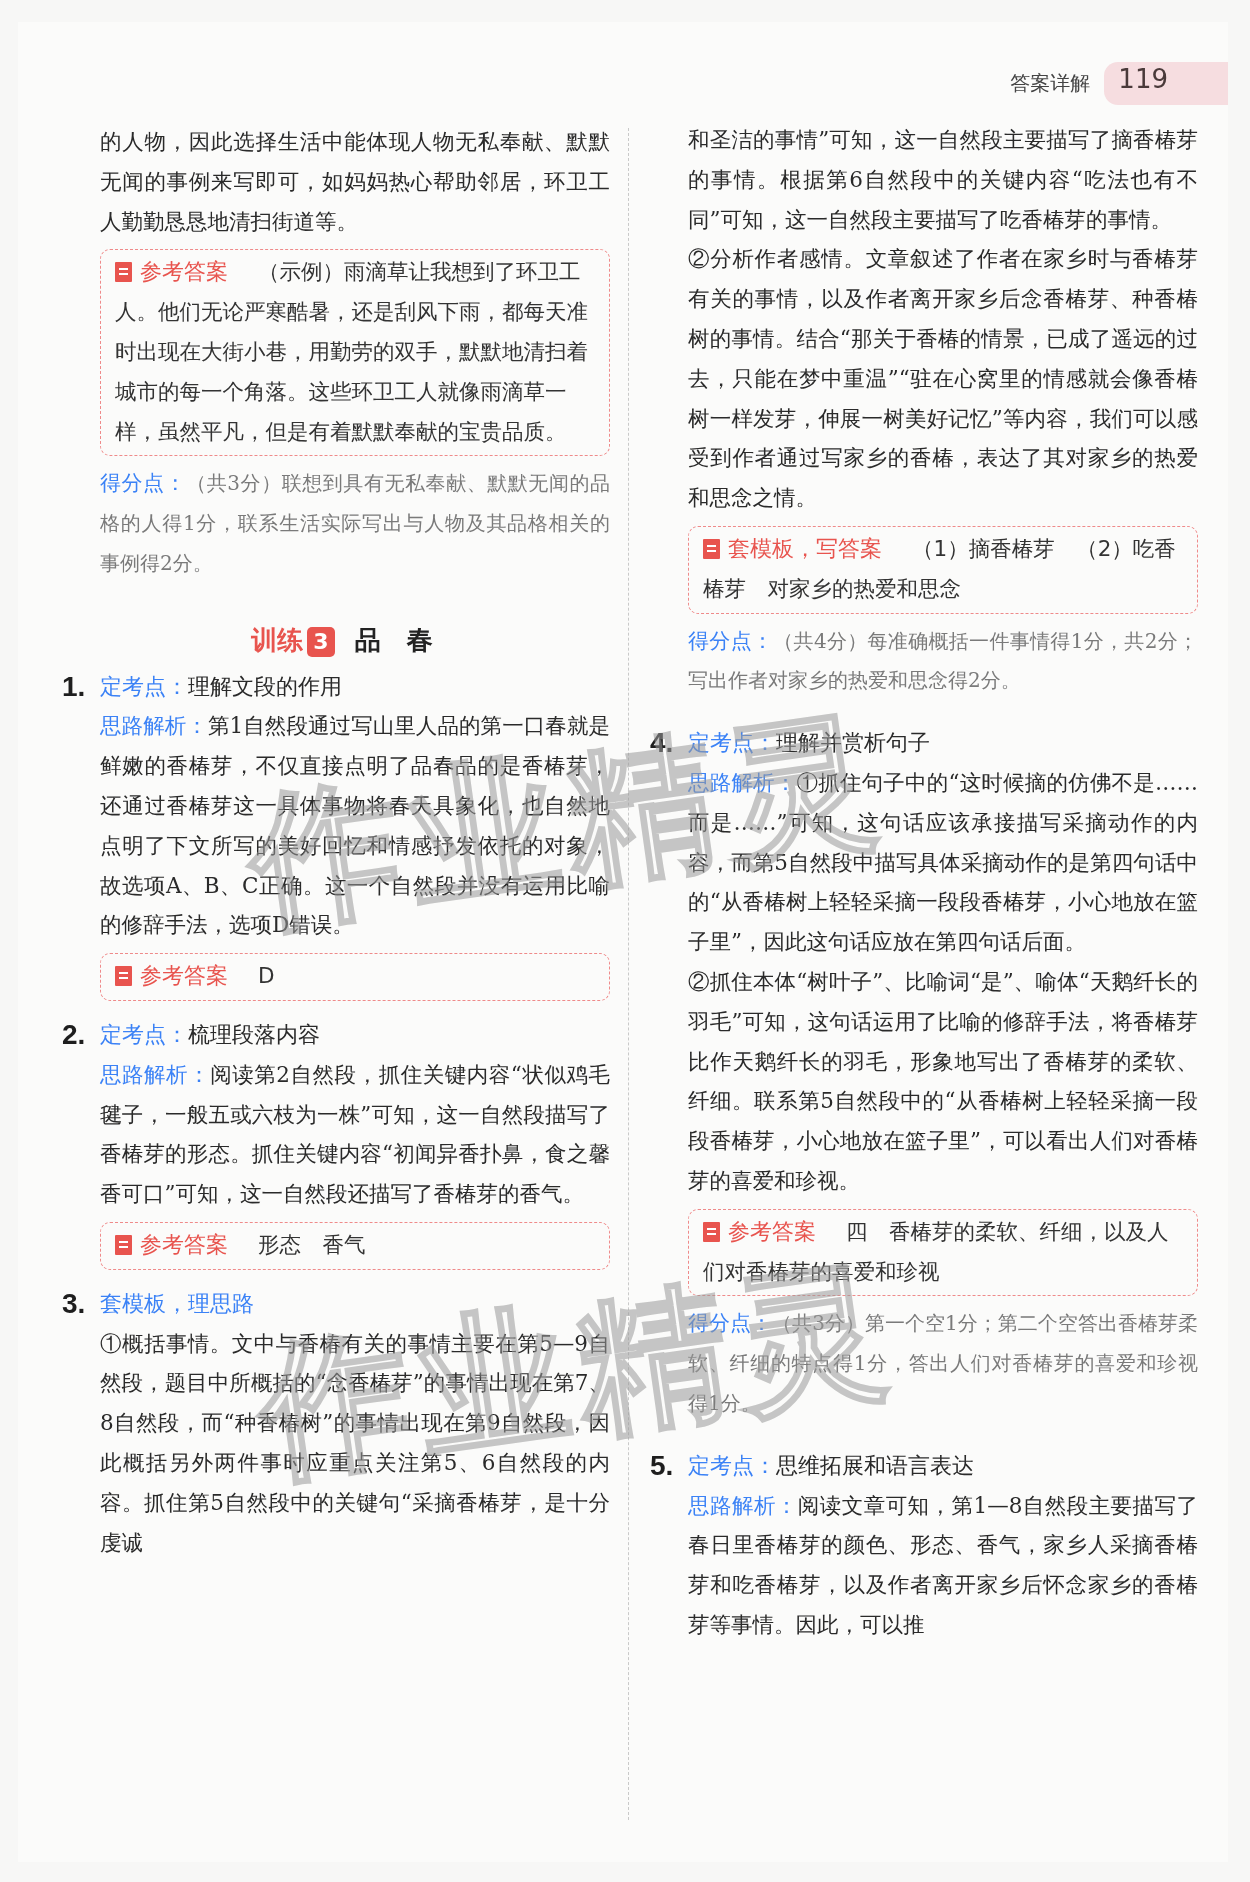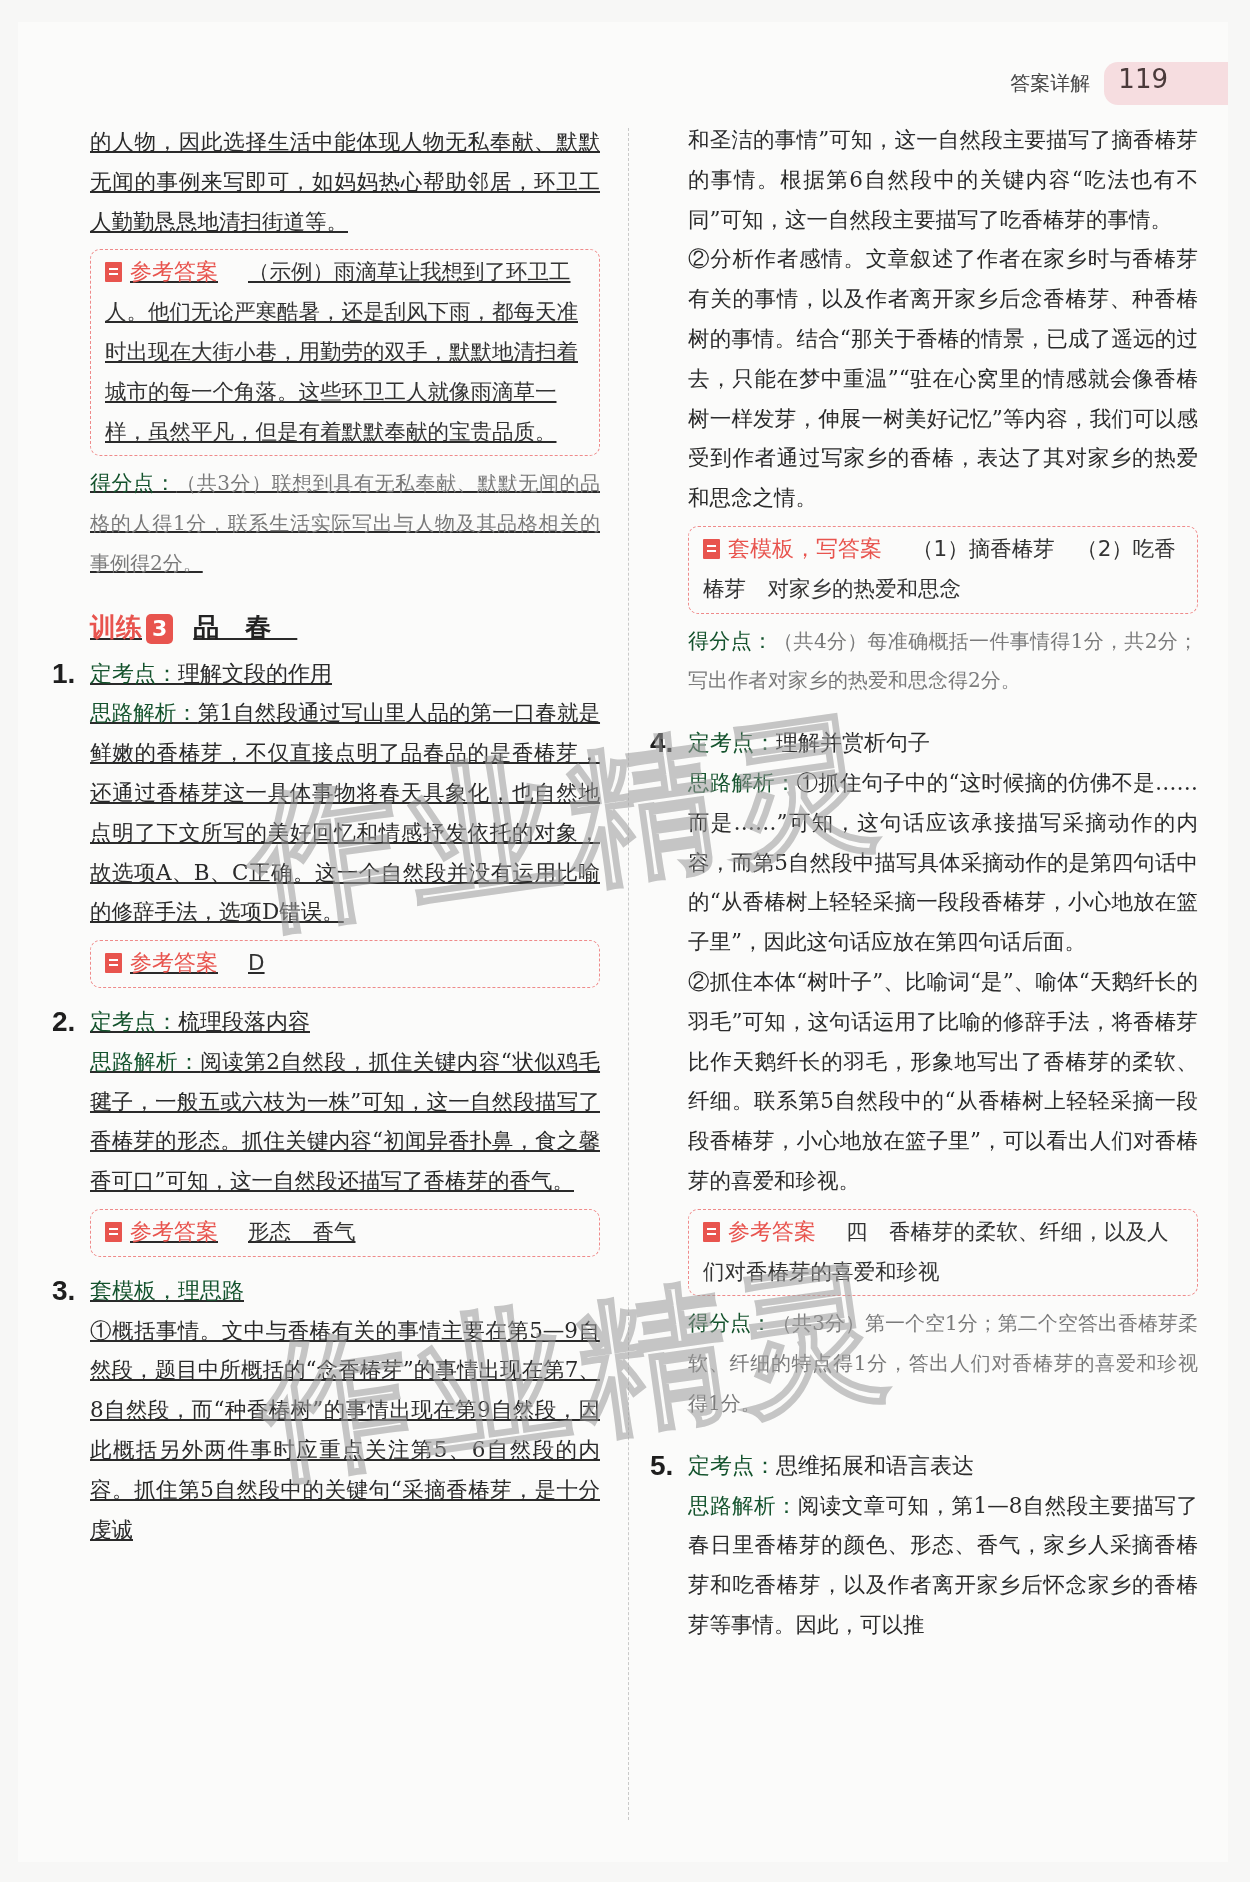--- a/index.html
+++ b/index.html
@@ -12,28 +12,28 @@
     position: absolute; left: 18px; top: 22px; width: 1210px; height: 1840px;
     background: #fbfbfa;
   }
   .header { position: absolute; right: 22px; top: 40px; display: flex; align-items: center; }
   .header .title { font-family: "DejaVu Sans", sans-serif; font-size: 20px; color: #444; margin-right: 14px; }
   .header .pill {
     background: #f6dde0; border-radius: 14px 0 0 14px; padding: 2px 60px 11px 14px;
     font-family: "DejaVu Sans", sans-serif; font-size: 26px; color: #4a3a3a; margin-right: -22px;
   }
   .col { position: absolute; top: 100px; width: 510px; font-size: 21.5px; line-height: 39.8px; }
-  .col.left { left: 72px; text-decoration: underline; }
+  .col.left { left: 82px; }
   .col.right { left: 670px; top: 98px; }
   .divider {
     position: absolute; left: 610px; top: 106px; width: 0; height: 1692px;
     border-left: 1.5px dashed #c9c9c9;
   }
   p { margin: 0; text-align: justify; }
-  .red { color: #14532d; font-family: "DejaVu Sans", sans-serif; }
+  .red { color: #3b82f6; font-family: "DejaVu Sans", sans-serif; }
   .sans { font-family: "DejaVu Sans", sans-serif; }
   .box {
     border: 1.8px dashed #ef8a8a; border-radius: 10px; padding: 2px 16px 4px 14px; margin: 8px 0 8px 0;
     font-family: "DejaVu Sans", sans-serif; color: #333;
   }
   .box .label { color: #e8544e; font-size: 22px; margin-right: 30px; }
   .ico {
     display: inline-block; width: 17px; height: 20px; background: #e8544e; vertical-align: -3px;
     margin-right: 8px; position: relative; border-radius: 1px;
   }
@@ -41,21 +41,21 @@
   .ico::after { content: ""; position: absolute; left: 4px; top: 11px; width: 9px; height: 2px; background: #fff; }
   .score { color: #7a7a7a; font-size: 20px; }
   .score .red { font-size: 21px; }
   .q { position: relative; }
   .qnum {
     position: absolute; left: -38px; font-family: "Liberation Sans", sans-serif; font-weight: bold;
     font-size: 28px; color: #1e1e1e;
   }
   .kp { font-size: 22px; }
   .section-title {
-    text-align: left; font-family: "DejaVu Sans", sans-serif; margin: 24px 0 6px 0; font-size: 26px;
+    text-align: center; font-family: "DejaVu Sans", sans-serif; margin: 37px 0 6px 0; font-size: 26px;
   }
   .section-title .lbl { color: #e8544e; font-weight: bold; }
   .section-title .badge {
     display: inline-block; background: #e8544e; color: #fff; border-radius: 5px; padding: 0 6px;
     font-weight: bold; margin: 0 20px 0 4px; font-size: 22px; line-height: 30px;
   }
   .section-title .name { font-weight: bold; color: #222; letter-spacing: 26px; }
   .hint { color: #f0a3a0; }
   .watermark {
     position: absolute; font-family: "DejaVu Sans", sans-serif; font-weight: bold;

